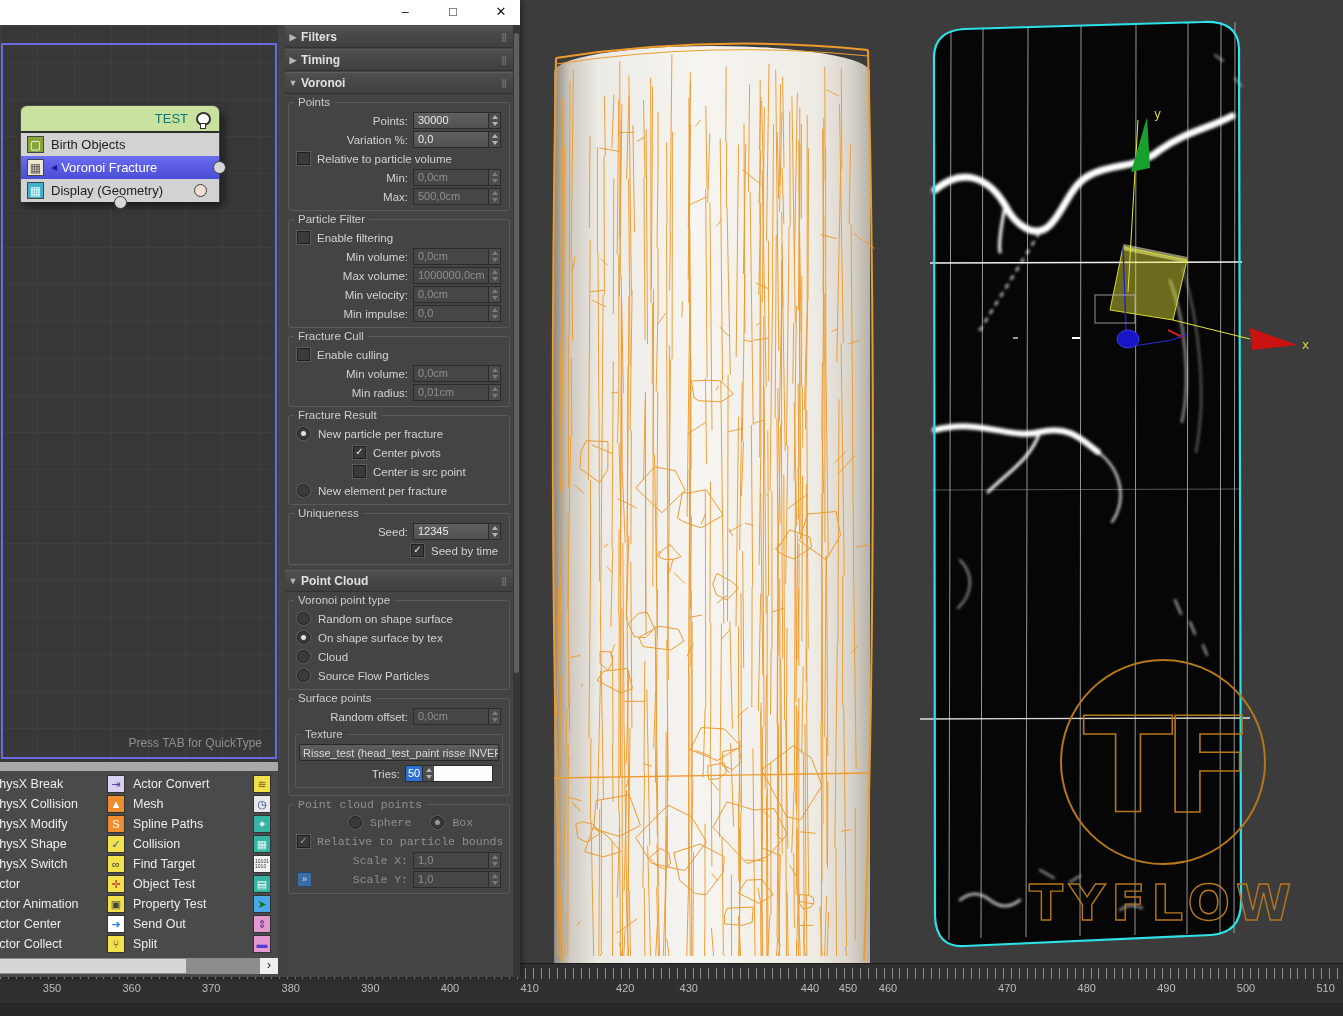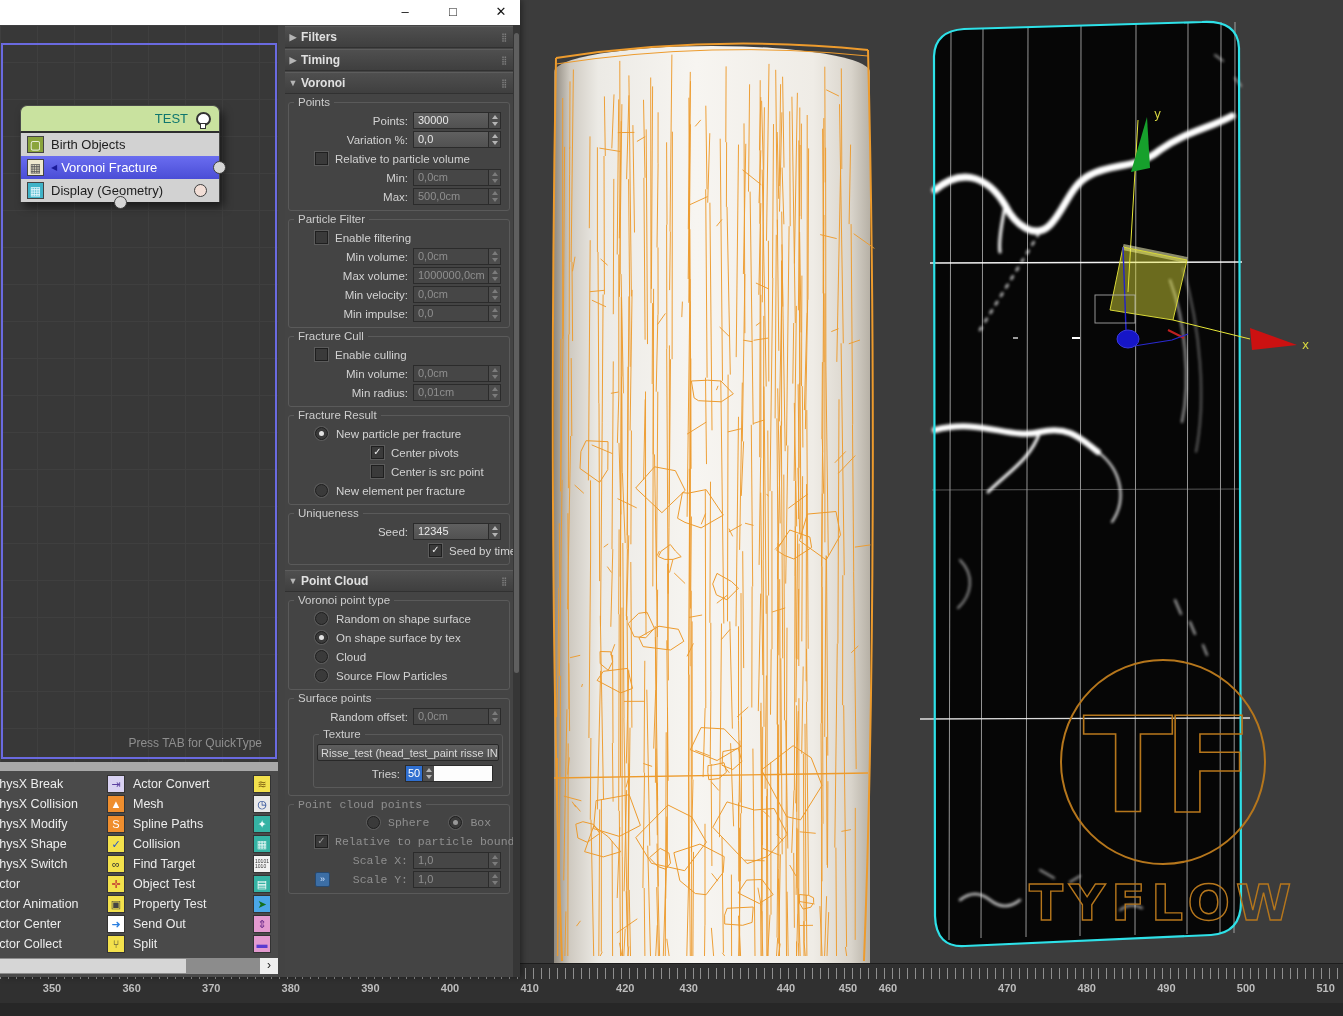--- a/index.html
+++ b/index.html
@@ -7,21 +7,21 @@
         font-family:"Liberation Sans",sans-serif;-webkit-font-smoothing:antialiased;}
   
   .viewport{position:absolute;left:520px;top:0;width:823px;height:963px;background:#3c3c3c;overflow:hidden;}
   .cylL{position:absolute;left:22px;top:26px;width:340px;height:937px;}
   .cylL-bg{position:absolute;left:12px;top:20px;width:316px;height:917px;
      background:linear-gradient(90deg,#8f897f 0,#cfcac1 5%,#eceae5 14%,#f7f5f1 45%,#efece6 82%,#d9d4cb 94%,#b7b1a6 100%);
      border-radius:50% 50% 0 0 / 26px 26px 0 0;}
   .cylL svg{position:absolute;left:0;top:0;}
   .vpRight{position:absolute;left:400px;top:0;width:423px;height:963px;}
   
-  .ruler{position:absolute;left:0;top:963px;width:1343px;height:40px;background:#303030;border-top:1px solid #1d1d1d;font-weight:bold;}
+  .ruler{position:absolute;left:0;top:963px;width:1343px;height:40px;background:#303030;border-top:1px solid #1d1d1d;}
   .ruler .ticks{position:absolute;left:0;top:4px;width:100%;height:11px;
      background:repeating-linear-gradient(90deg,#8e8e8e 0 1px,transparent 1px 7.96px);}
   .rlabel{position:absolute;top:18px;transform:translateX(-50%);color:#bdbdbd;font-size:11px;}
   .bottomstrip{position:absolute;left:0;top:1003px;width:1343px;height:13px;background:#272727;}
   
   .window{position:absolute;left:0;top:0;width:520px;height:977px;background:#434343;box-shadow:2px 0 6px rgba(0,0,0,.4);}
   .titlebar{position:absolute;left:0;top:0;width:520px;height:25px;background:#ffffff;}
   .wbtn{position:absolute;top:0;width:34px;height:25px;color:#111;font-size:13px;text-align:center;line-height:24px;cursor:default;}
   
   .ne{position:absolute;left:0;top:25px;width:278px;height:737px;background:#383838;overflow:hidden;
@@ -55,21 +55,21 @@
   .dright{position:absolute;right:0;top:0;width:18px;height:16px;background:#efefef;color:#222;text-align:center;line-height:15px;font-size:12px;}
   
   .panel{position:absolute;left:285px;top:25px;width:228px;height:952px;background:#444;overflow:hidden;
          color:#d2d2d2;font-size:11.5px;}
   .vscroll{position:absolute;left:513px;top:25px;width:7px;height:952px;background:#363636;}
   .vthumb{position:absolute;left:1px;top:8px;width:5px;height:640px;background:#5f5f5f;border-radius:3px;}
   .rollout{height:20px;margin-top:1px;background:linear-gradient(#4f4f4f,#3f3f3f);border-top:1px solid #5d5d5d;
            border-bottom:1px solid #313131;display:flex;align-items:center;font-weight:bold;font-size:12px;color:#e0e0e0;}
   .rarrow{width:16px;text-align:center;color:#b5b5b5;font-size:9px;}
   .grip{margin-left:auto;margin-right:5px;color:#7d7d7d;font-size:8px;letter-spacing:1px;}
-  .pgroup{position:relative;margin:8px 3px 5px 3px;border:1px solid #5a5a5a;border-radius:3px;padding:8px 2px 4px 20px;}
+  .pgroup{position:relative;margin:8px 3px 5px 3px;border:1px solid #5a5a5a;border-radius:3px;padding:8px 2px 4px 2px;}
   .gtitle{position:absolute;top:-7px;left:5px;background:#444;padding:0 4px;color:#cdcdcd;white-space:nowrap;}
   .prow{display:flex;align-items:center;height:19px;padding:0 6px 0 6px;}
   .plabel{flex:1;text-align:right;margin-right:5px;white-space:nowrap;overflow:hidden;}
   .clabel{white-space:nowrap;}
   .sub{padding-left:62px;} .sub2{padding-left:120px;}
   .spin{width:86px;height:15px;background:linear-gradient(#606060,#515151);border:1px solid #2b2b2b;display:flex;align-items:stretch;flex:none;}
   .spinval{flex:1;padding:1px 0 0 4px;font-size:11px;color:#e8e8e8;white-space:nowrap;overflow:hidden;}
   .spin.dis{background:#464646;} .spin.dis .spinval{color:#8f8f8f;}
   .spinarrows{width:11px;border-left:1px solid #2b2b2b;background:#4d4d4d;display:flex;flex-direction:column;align-items:center;justify-content:space-evenly;}
   .spinarrows i{width:0;height:0;border-left:3px solid transparent;border-right:3px solid transparent;display:block;}
@@ -200,21 +200,21 @@
     <div id="rlabels">
         <span class="rlabel" style="left: 52px;">350</span>
         <span class="rlabel" style="left: 131.6px;">360</span>
         <span class="rlabel" style="left: 211.2px;">370</span>
         <span class="rlabel" style="left: 290.8px;">380</span>
         <span class="rlabel" style="left: 370.4px;">390</span>
         <span class="rlabel" style="left: 450px;">400</span>
         <span class="rlabel" style="left: 529.6px;">410</span>
         <span class="rlabel" style="left: 609.2px; margin-left: 16px;">420</span>
         <span class="rlabel" style="left: 688.8px;">430</span>
-        <span class="rlabel" style="left: 786px;">440</span>
+        <span class="rlabel" style="left: 810px;">440</span>
         <span class="rlabel" style="left: 848px;">450</span>
         <span class="rlabel" style="left: 888px;">460</span>
         <span class="rlabel" style="left: 1007.2px;">470</span>
         <span class="rlabel" style="left: 1086.8px;">480</span>
         <span class="rlabel" style="left: 1166.4px;">490</span>
         <span class="rlabel" style="left: 1246px;">500</span>
         <span class="rlabel" style="left: 1325.6px;">510</span>
       </div>
   </div>
   <div class="bottomstrip"></div>

